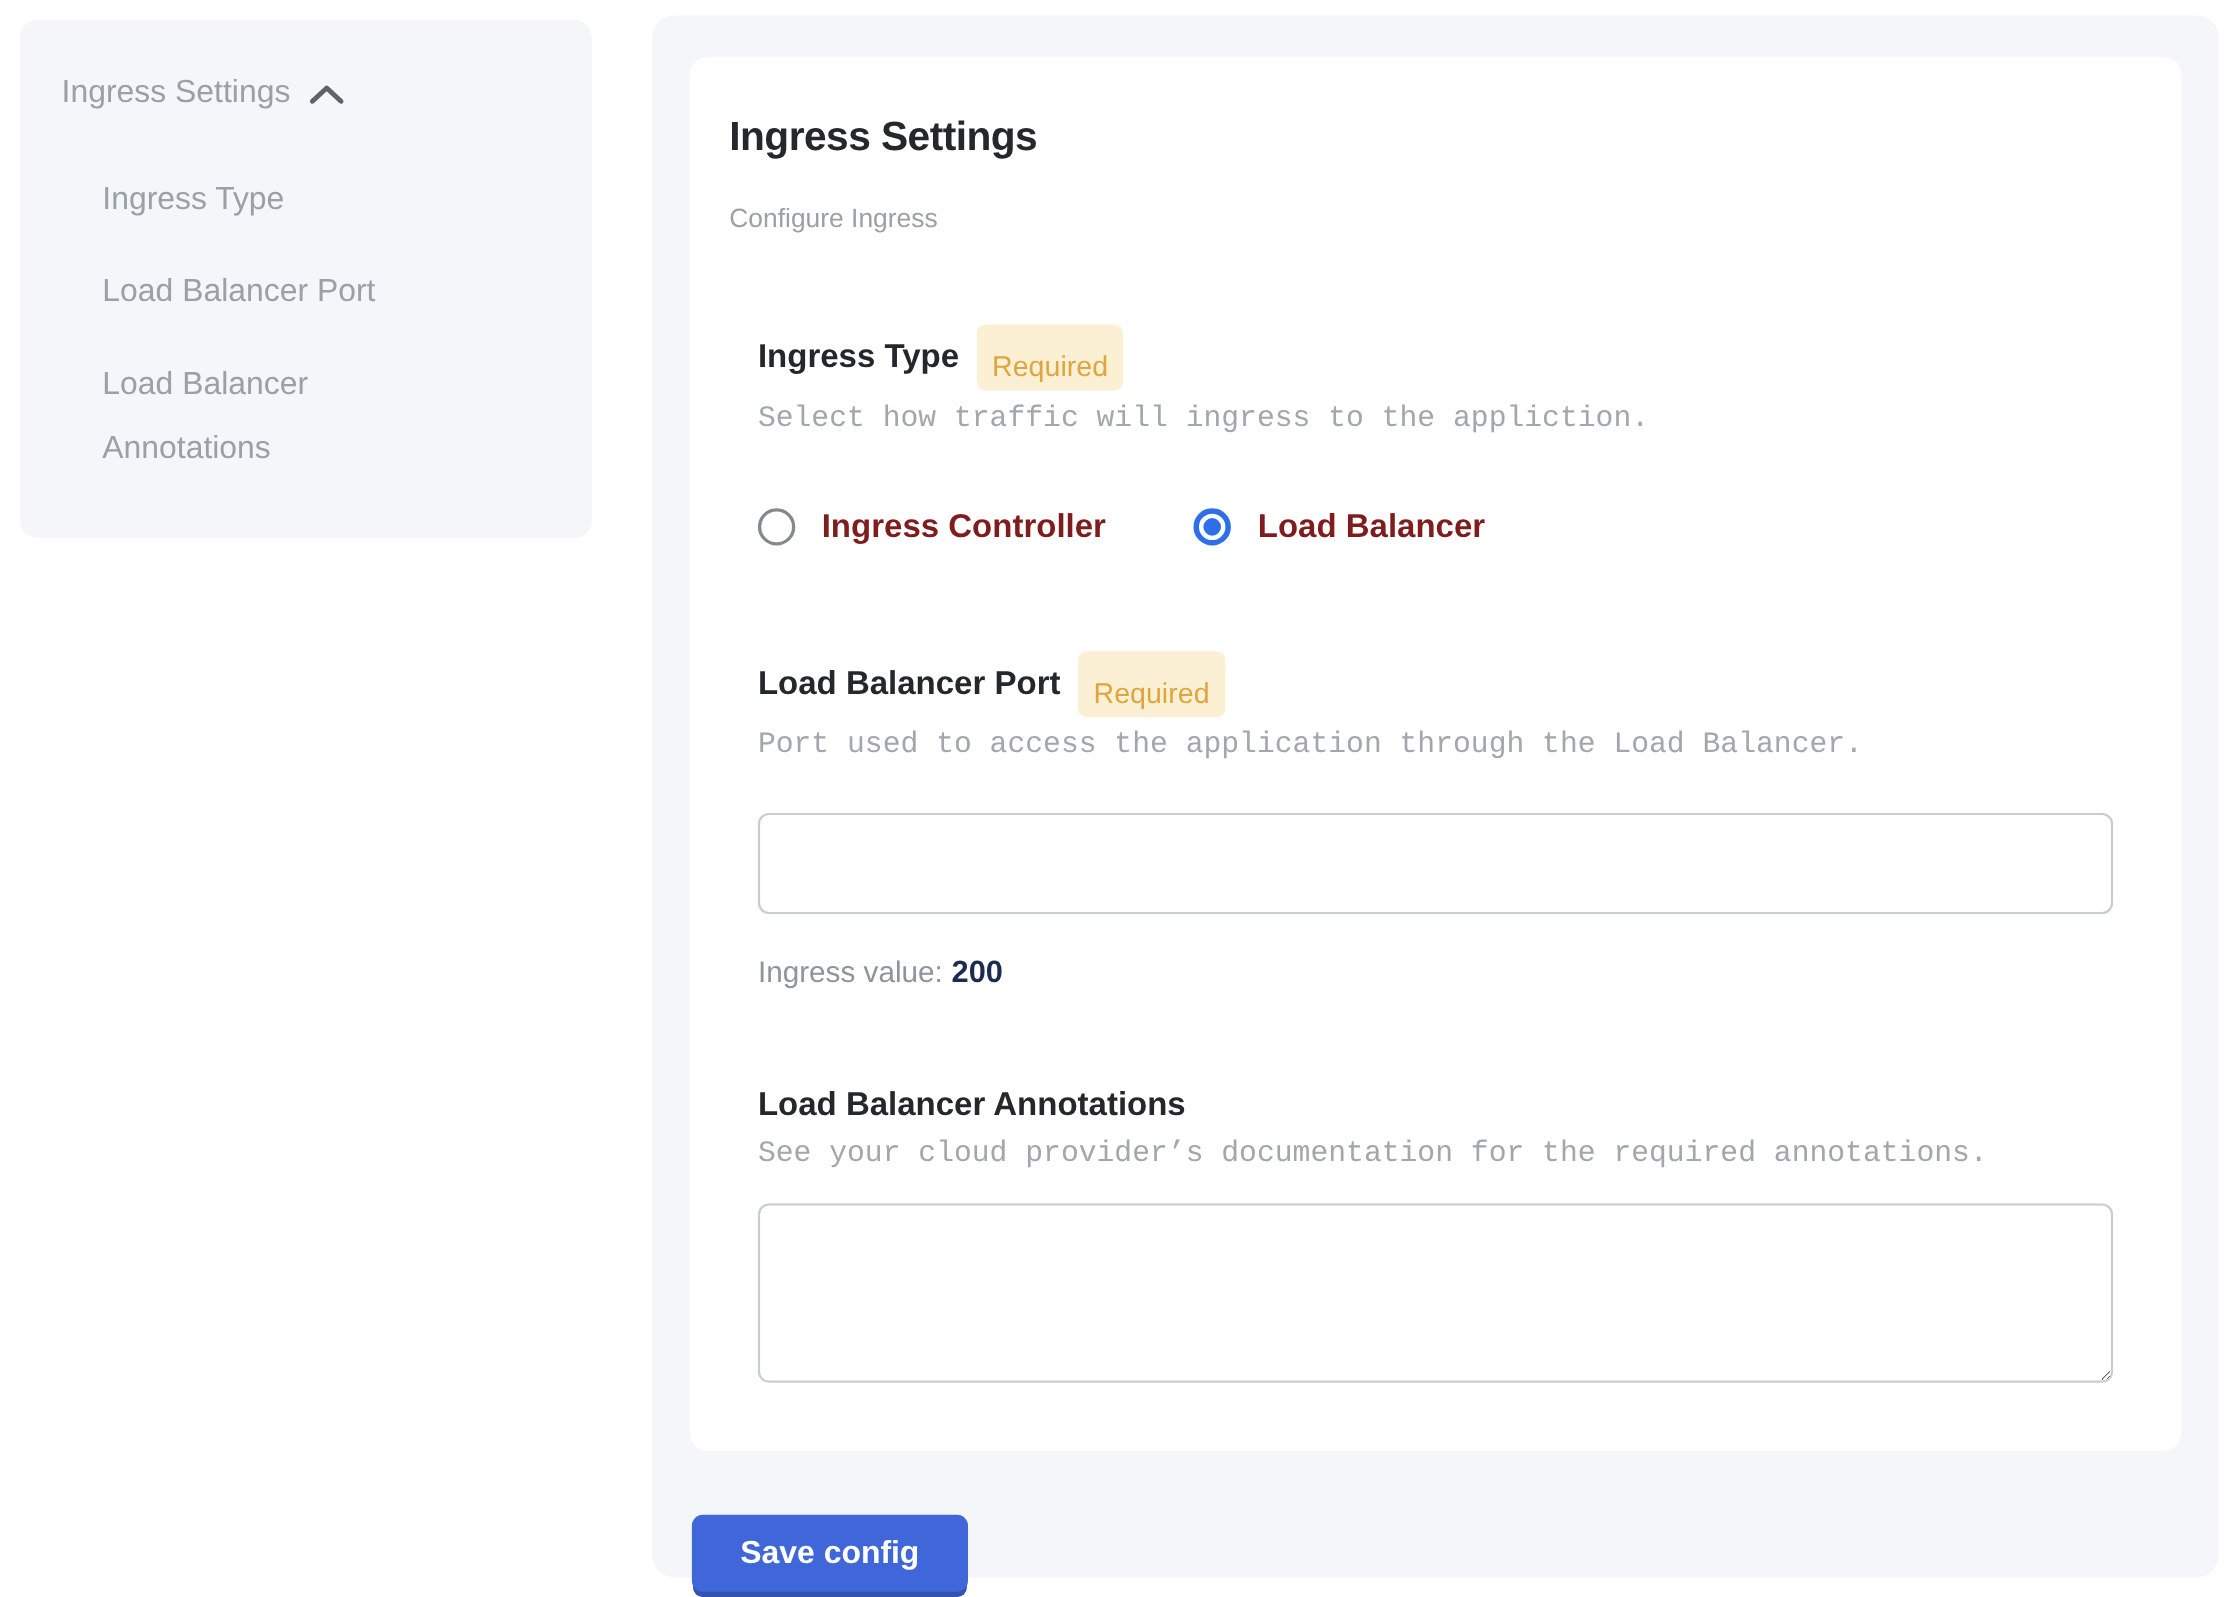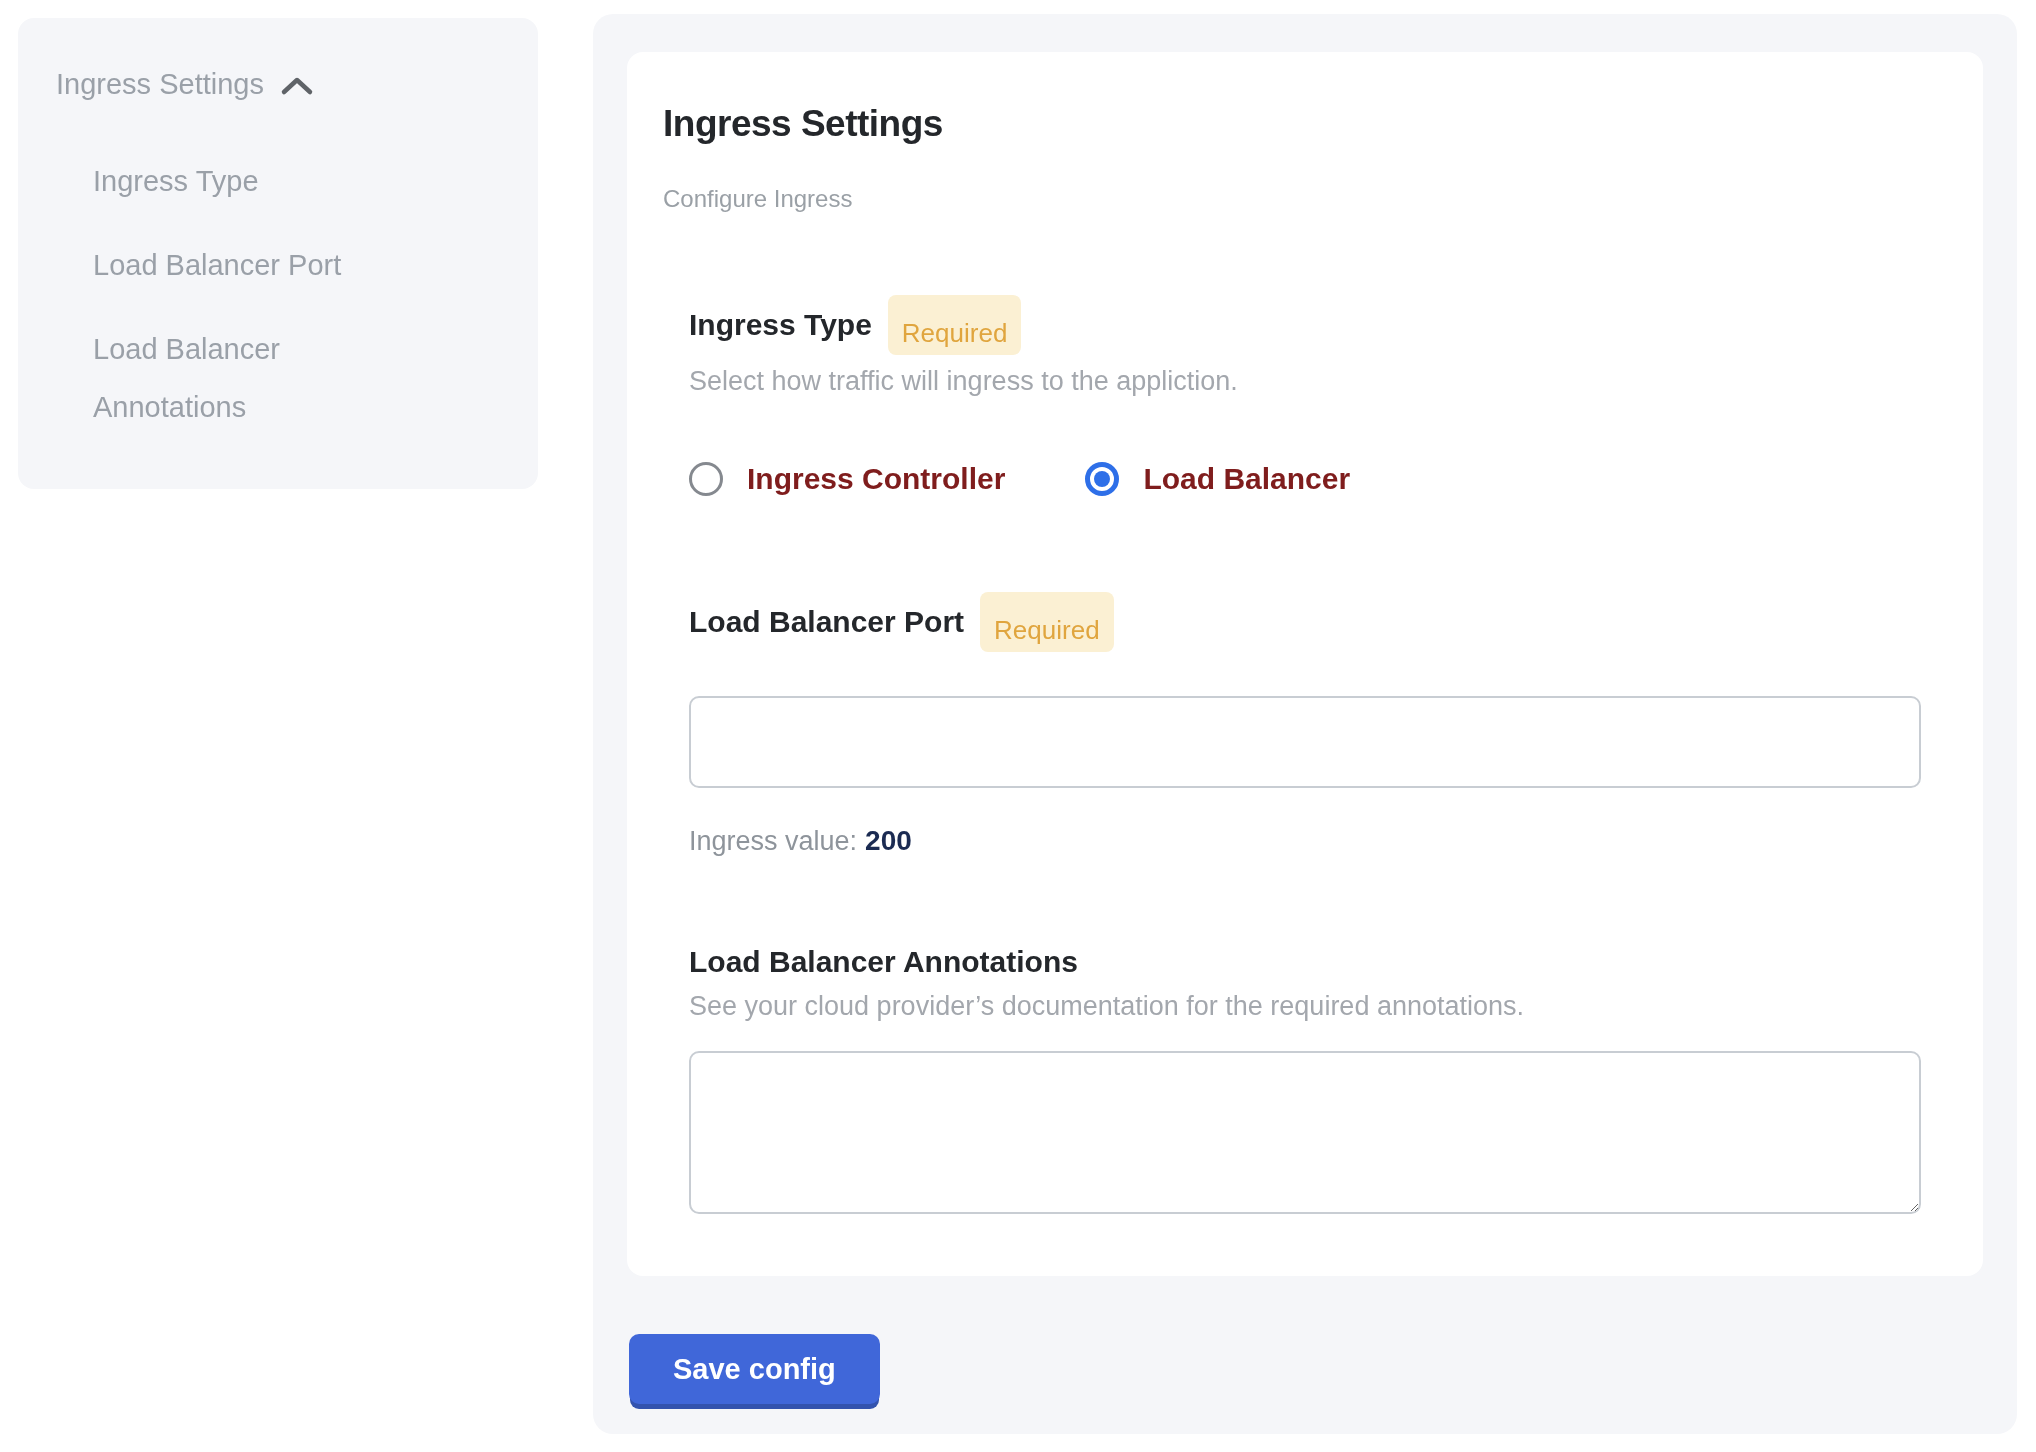--- a/index.html
+++ b/index.html
@@ -59,21 +59,21 @@
   .label-row { display:flex; align-items:center; gap:16px; }
   .field-label {
     font-size:30px; font-weight:600; color:#24272b; line-height:36px;
   }
   .badge {
     background:#fbf0d3; color:#e0a53e;
     font-size:26px; line-height:26px;
     padding:25px 14px 9px; border-radius:8px;
   }
   .field-desc {
-    margin-top:10px; font-size:27px; color:#a3a7ad; line-height:33px;
+    margin-top:10px; font-size:27px; color:#a3a7ad; line-height:33px;font-family:Liberation Mono, monospace;
   }
 
   
   .radio-row { margin-top:64px; display:flex; align-items:center; gap:80px; }
   .radio-option {
     display:flex; align-items:flex-start; gap:24px;
     font-size:30px; font-weight:600; color:#7f1d1d; cursor:pointer;
   }
   .radio-circle { width:34px; height:34px; border-radius:50%; flex:0 0 auto; position:relative; }
   .radio-circle.unchecked { border:3px solid #85898f; background:#fff; }
@@ -156,20 +156,21 @@
           <span>Load Balancer</span>
         </label>
       </div>
     </div>
 
     <div class="section section-lb-port">
       <div class="label-row">
         <span class="field-label">Load Balancer Port</span>
         <span class="badge">Required</span>
       </div>
+      <p class="field-desc">Port used to access the application through the Load Balancer.</p>
       <input class="text-input" type="text" value="" style="">
       <p class="default-row">
         <span>Ingress value:</span><span class="default-value">200</span>
       </p>
     </div>
 
     <div class="section section-lb-annotations">
       <div class="label-row">
         <span class="field-label">Load Balancer Annotations</span>
       </div>

